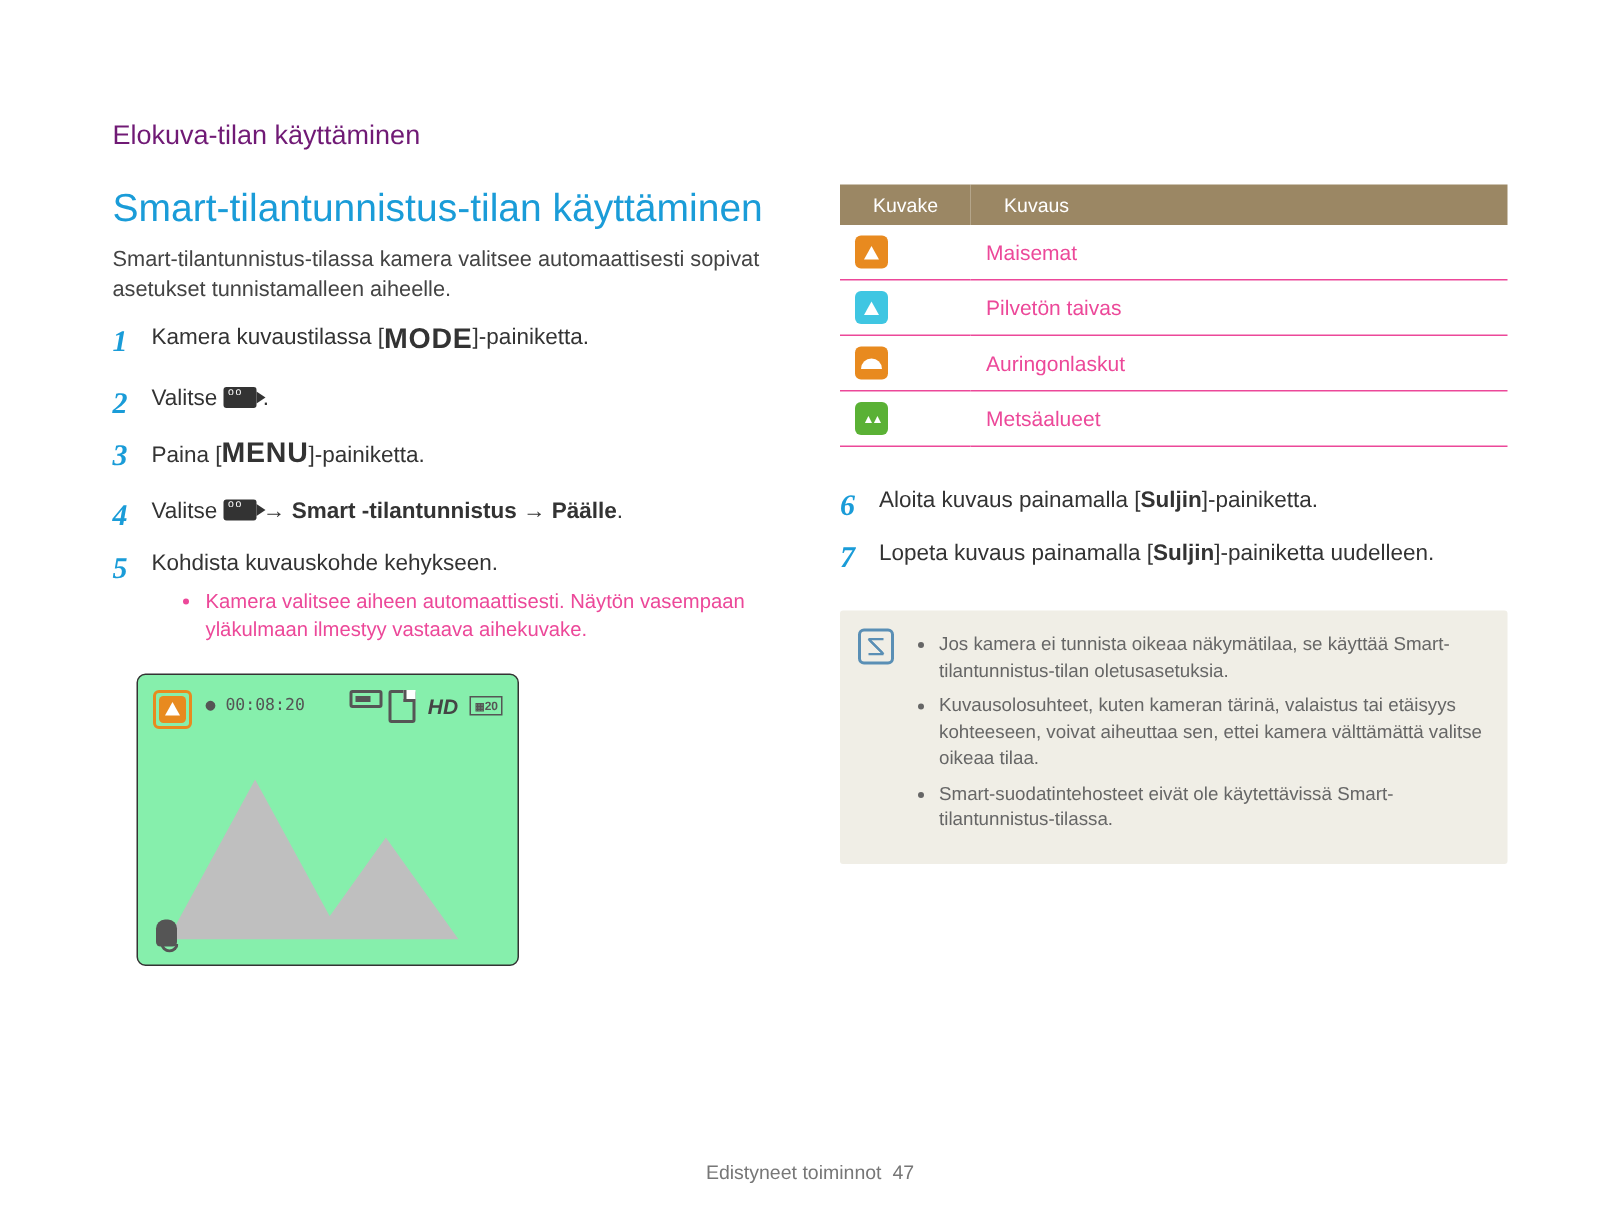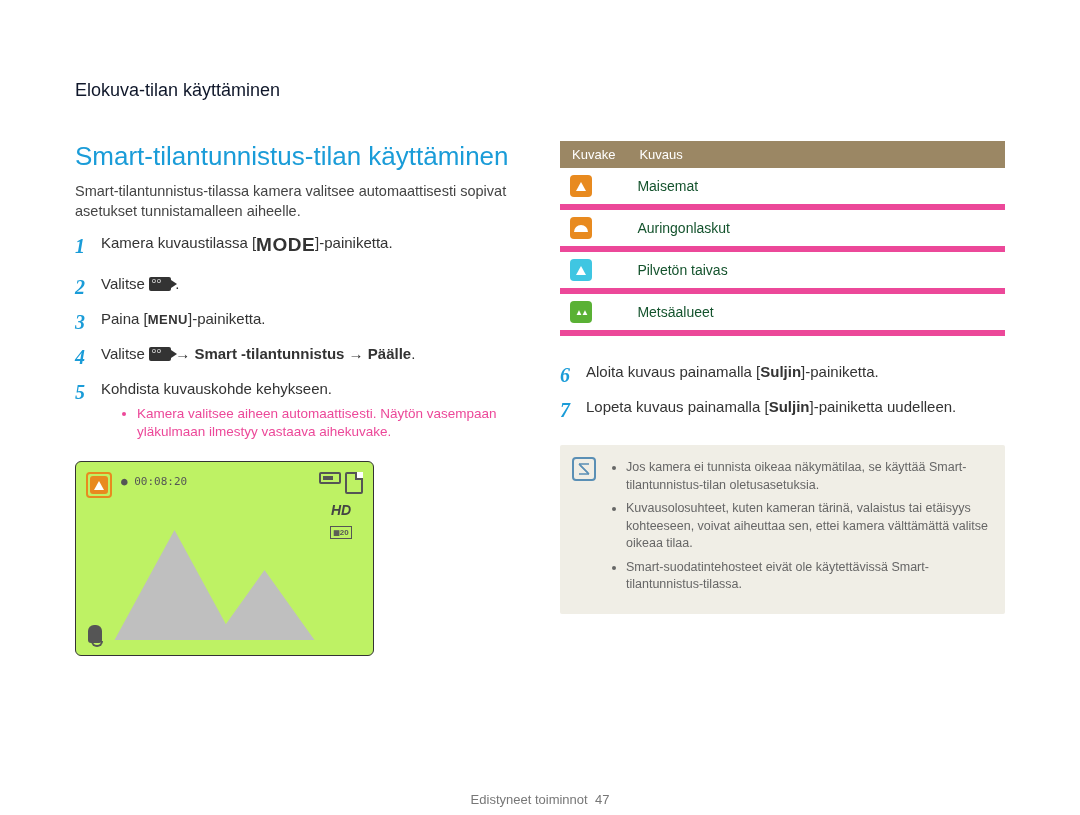--- a/index.html
+++ b/index.html
@@ -7,23 +7,23 @@
     width: 1080px;
     height: 815px;
     background: #fff;
     font-family: Arial, Helvetica, sans-serif;
     color: #333;
     position: relative;
     padding: 80px 75px 0 75px;
   }
   .breadcrumb {
     font-size: 18px;
-    color: #0f172a;
+    color: #701a75;
     font-weight: 300;
-    margin-bottom: 40px;
+    margin-bottom: 22px;
   }
   .columns {
     display: flex;
     gap: 40px;
   }
   .col-left, .col-right { flex: 1; }
   .page-title {
     color: #1a9cd8;
     font-size: 26px;
     font-weight: 400;
@@ -82,38 +82,39 @@
     letter-spacing: 1px;
   }
   .icon-vid::after {
     content: "";
     position: absolute;
     right: -6px; top: 3px;
     border-left: 6px solid #333;
     border-top: 4px solid transparent;
     border-bottom: 4px solid transparent;
   }
-  .menu-word { font-weight: bold; font-size: 13px; letter-spacing: 0.5px; }
+  .menu-word { font-weight: bold; font-size: 19px; letter-spacing: 0.5px; }
   .bold { font-weight: bold; }
   ul.sub {
     list-style: disc;
     margin: 6px 0 0 36px;
     font-size: 13.5px;
     color: #ec4899;
     line-height: 1.35;
   }
   .camera-preview {
     margin-top: 20px;
-    width: 299px;
+    width: 255px;
     height: 195px;
     border: 1px solid #333;
     border-radius: 6px;
     position: relative;
-    background: #bef264;
+    background: #86efac;
     overflow: hidden;
+    margin-left: 16px;
   }
   .mountain {
     position: absolute;
     bottom: 15px; left: 20px; right: 20px;
     height: 120px;
   }
   .mountain svg { width: 100%; height: 100%; }
   .cam-icon-tl {
     position: absolute;
     top: 10px; left: 10px;
@@ -124,21 +125,21 @@
   }
   .cam-timer {
     position: absolute;
     top: 13px; left: 45px;
     font-family: monospace;
     font-size: 11px; color: #555;
   }
   .cam-right-icons {
     position: absolute;
     top: 10px; right: 10px;
-    display: flex; flex-direction: column; gap: 8px;
+    display: flex; gap: 8px;
     align-items: center;
   }
   .bat { width: 22px; height: 12px; border: 2px solid #555; border-radius: 2px; position: relative; }
   .bat::after { content:""; position:absolute; left:2px; top:2px; width:10px; height:4px; background:#555; }
   .sd { width: 18px; height: 22px; border: 2px solid #555; border-radius: 2px; position:relative; }
   .sd::after{content:"";position:absolute;top:-2px;right:-2px;width:6px;height:6px;background:#fff;border-left:2px solid #555;border-bottom:2px solid #555;}
   .hd { font-weight: bold; font-size: 14px; color: #444; font-style: italic;}
   .res { font-size: 8px; border:1.5px solid #555; padding:1px 2px; font-weight:bold; color:#555;}
   .mic {
     position: absolute;
@@ -154,28 +155,28 @@
     border-collapse: collapse;
     width: 100%;
     margin-bottom: 25px;
   }
   table.icon-table th {
     background: #9b8764;
     color: #fff;
     font-weight: normal;
     font-size: 13px;
     text-align: left;
-    padding: 6px 12px;
+    padding: 6px 22px;
   }
   table.icon-table th:first-child { width: 60px; }
   table.icon-table td {
-    border-bottom: 6px solid #ec4899;
+    border-bottom: 1px solid #ec4899;
     padding: 7px 10px;
     font-size: 14px;
-    color: #14532d;
+    color: #ec4899;
     vertical-align: middle;
   }
   .scene-icon {
     width: 22px; height: 22px;
     border-radius: 4px;
     display: inline-flex;
     align-items: center; justify-content: center;
     color: #fff;
   }
   .sc-orange { background: #e88a1f; }
@@ -217,21 +218,21 @@
   .note-box ul {
     list-style: disc;
     padding-left: 14px;
     font-size: 12.5px;
     color: #666;
     line-height: 1.4;
   }
   .note-box ul li { margin-bottom: 6px; }
   .footer {
     position: absolute;
-    bottom: 8px;
+    bottom: 26px;
     left: 0; right: 0;
     text-align: center;
     font-size: 13px;
     color: #777;
   }
 </style>
 </head>
 <body>
 
 <div class="breadcrumb">Elokuva-tilan käyttäminen</div>
@@ -289,26 +290,26 @@
       <tbody>
           <tr>
         <th>Kuvake</th>
         <th>Kuvaus</th>
       </tr>
       <tr>
         <td><span class="scene-icon sc-orange sc-triangle"></span></td>
         <td>Maisemat</td>
       </tr>
       <tr>
+        <td><span class="scene-icon sc-cyan sc-triangle"></span></td>
+        <td>Pilvetön taivas</td>
+      </tr>
+      <tr>
         <td><span class="scene-icon sc-orange sc-halfcircle"></span></td>
         <td>Auringonlaskut</td>
-      </tr>
-      <tr>
-        <td><span class="scene-icon sc-cyan sc-triangle"></span></td>
-        <td>Pilvetön taivas</td>
       </tr>
       <tr>
         <td><span class="scene-icon sc-green sc-trees"></span></td>
         <td>Metsäalueet</td>
       </tr>
     </tbody>
       </table>
 
     <ol class="steps" start="6" style="counter-reset: step 5; margin-top: 18px;">
       <li>

